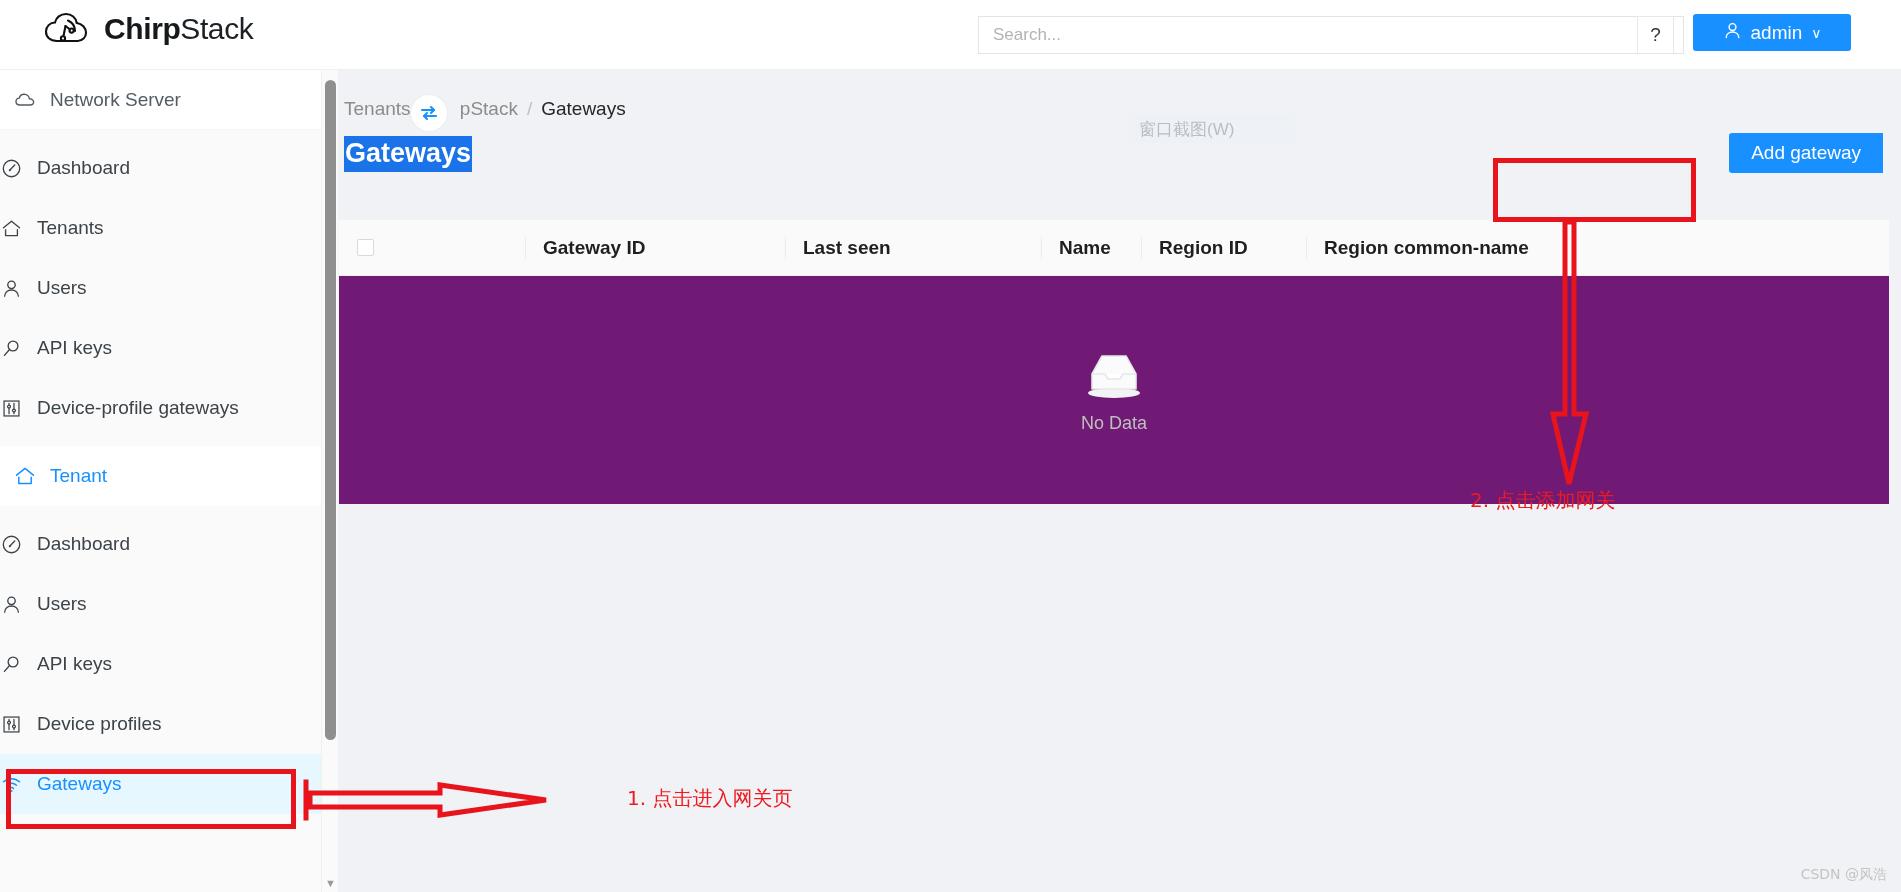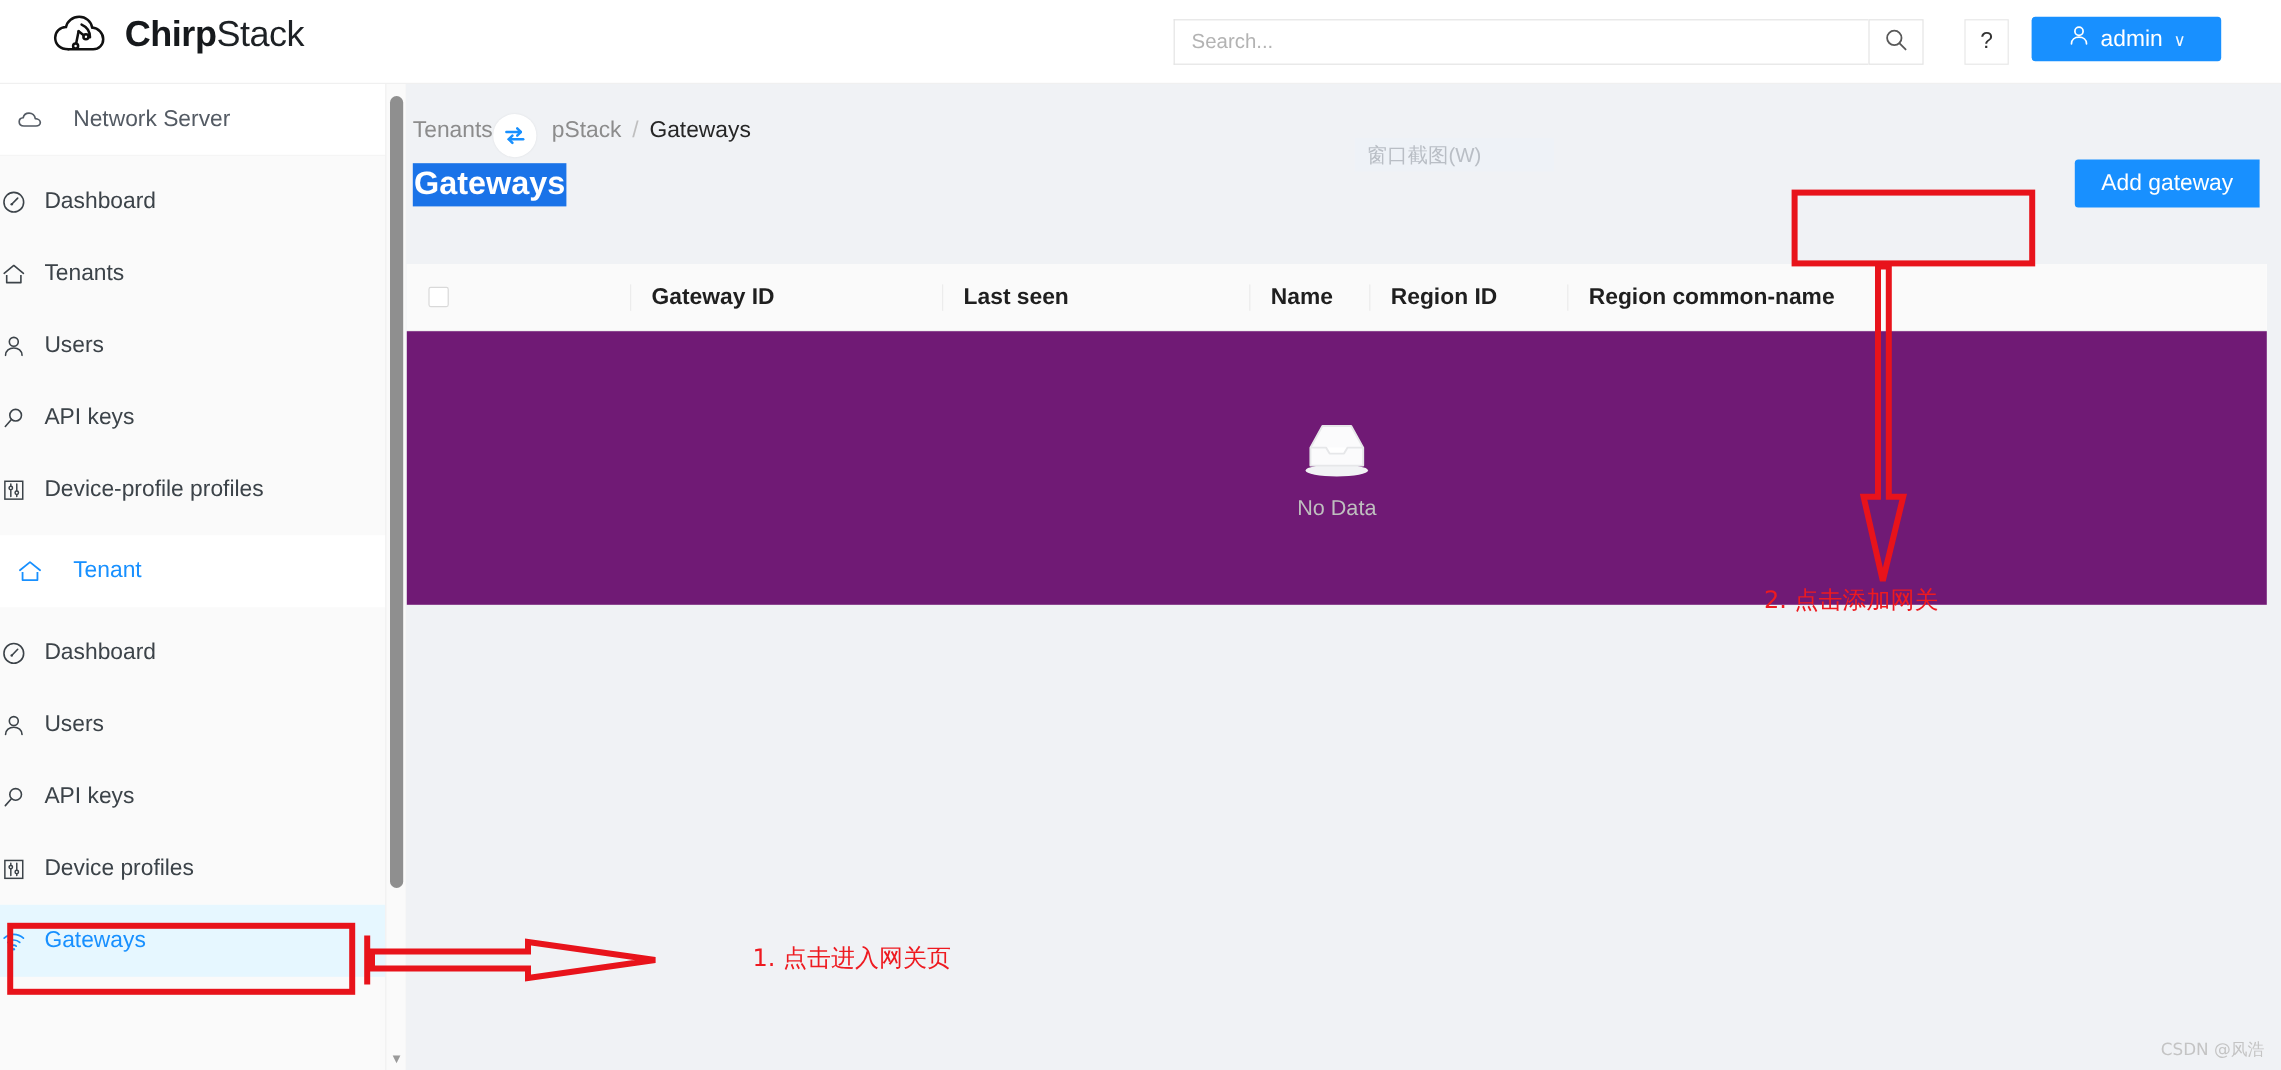--- a/index.html
+++ b/index.html
@@ -32,21 +32,21 @@
   .logo svg { display: block; }
   .logo-text {
     font-size: 30px; letter-spacing: -0.4px; color: #16191c;
     white-space: nowrap;
   }
   .logo-text b { font-weight: 700; }
   .logo-text span.light { font-weight: 400; color: #1d2125; }
 
   .search-wrap {
     position: absolute; left: 978px; top: 16px;
-    width: 625px; height: 38px;
+    width: 706px; height: 38px;
     display: flex;
   }
   .search-input {
     flex: 1 1 auto; height: 38px;
     border: 1px solid #e4e4e4; border-right: none;
     background: #fff; padding: 0 14px;
     font-size: 17px; color: #333;
     font-family: "Liberation Sans", sans-serif;
     outline: none;
   }
@@ -80,21 +80,21 @@
     width: 338px; height: 822px;
     background: #fafafa;
     border-right: 1px solid #f0f0f0;
     overflow: hidden;
     z-index: 20;
   }
   .menu-section-header {
     position: relative;
     height: 60px;
     display: flex; align-items: center;
-    padding-left: 14px; gap: 25px;
+    padding-left: 14px; gap: 14px;
     background: #ffffff;
     font-size: 19px;
     color: #545b64;
   }
   .menu-section-header.first { border-bottom: 1px solid #f5f5f5; }
   .menu-section-header.active { color: #1890ff; }
   .menu-group { background: #fafafa; padding: 8px 0; }
   .menu-item {
     height: 60px;
     display: flex; align-items: center;
@@ -353,21 +353,21 @@
       </div>
       <div class="menu-item">
         <span class="menu-icon">
           <svg width="21" height="21" viewBox="0 0 22 22" fill="none" stroke="#3c4349" stroke-width="1.3">
             <rect x="3.2" y="3.2" width="15.6" height="15.6"></rect>
             <path d="M8.4 5.6 L8.4 16.4 M13.6 5.6 L13.6 16.4" stroke-linecap="round"></path>
             <circle cx="8.4" cy="9" r="1.5" fill="#fff"></circle>
               <circle cx="13.6" cy="13.2" r="1.5" fill="#fff"></circle>
           </svg>
         </span>
-        <span>Device-profile profiles</span>
+        <span>Device-profile gateways</span>
       </div>
     </div>
 
     <div class="menu-section-header active">
       <span class="menu-icon">
         <svg width="22" height="22" viewBox="0 0 22 22" fill="none" stroke="#1890ff" stroke-width="1.5">
           <path d="M2.6 10.2 L11 3.4 L19.4 10.2" stroke-linecap="round" stroke-linejoin="round"></path>
           <path d="M4.8 11.7 L4.8 18.4 L17.2 18.4 L17.2 11.7" stroke-linejoin="round"></path>
         </svg>
       </span>

